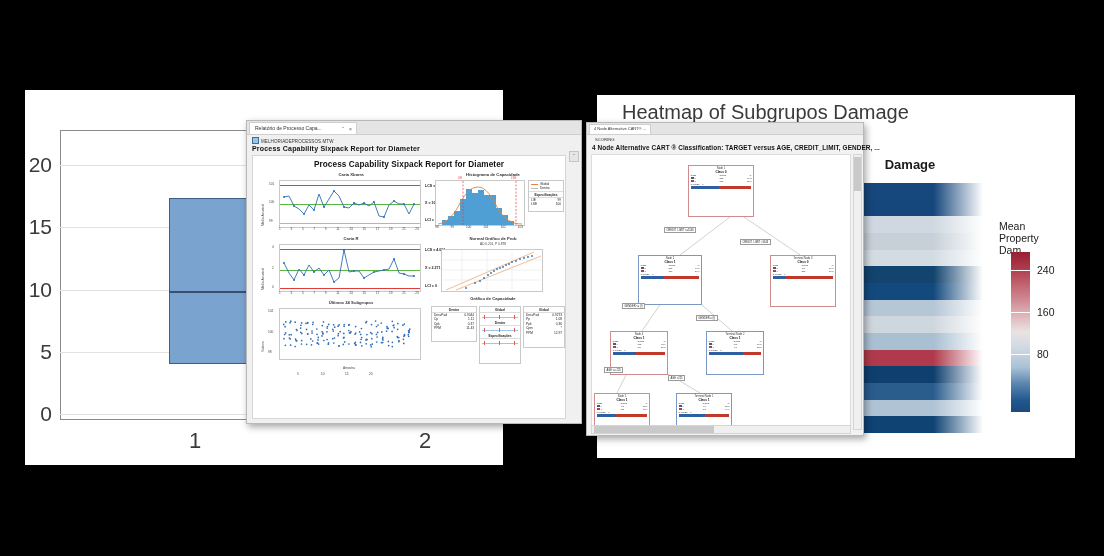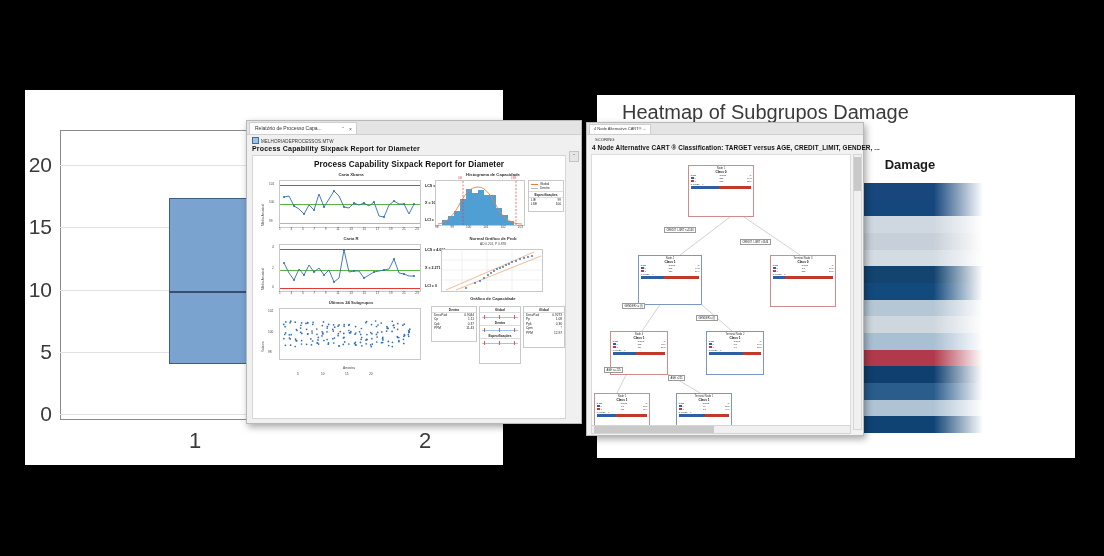--- a/index.html
+++ b/index.html
@@ -160,20 +160,33 @@
         <div class="hm-row" style="height: 16.6667px; background: linear-gradient(to right, rgb(181, 198, 213), rgb(181, 198, 213) 70%, rgba(255, 255, 255, 0.22));"></div>
         <div class="hm-row" style="height: 16.6667px; background: linear-gradient(to right, rgb(207, 215, 222), rgb(207, 215, 222) 70%, rgba(255, 255, 255, 0.22));"></div>
         <div class="hm-row" style="height: 16.6667px; background: linear-gradient(to right, rgb(169, 191, 210), rgb(169, 191, 210) 70%, rgba(255, 255, 255, 0.22));"></div>
         <div class="hm-row" style="height: 16.6667px; background: linear-gradient(to right, rgb(176, 58, 75), rgb(176, 58, 75) 70%, rgba(255, 255, 255, 0.22));"></div>
         <div class="hm-row" style="height: 16.6667px; background: linear-gradient(to right, rgb(15, 63, 111), rgb(15, 63, 111) 70%, rgba(255, 255, 255, 0.22));"></div>
         <div class="hm-row" style="height: 16.6667px; background: linear-gradient(to right, rgb(42, 92, 140), rgb(42, 92, 140) 70%, rgba(255, 255, 255, 0.22));"></div>
         <div class="hm-row" style="height: 16.6667px; background: linear-gradient(to right, rgb(176, 195, 212), rgb(176, 195, 212) 70%, rgba(255, 255, 255, 0.22));"></div>
         <div class="hm-row" style="height: 16.6667px; background: linear-gradient(to right, rgb(15, 67, 116), rgb(15, 67, 116) 70%, rgba(255, 255, 255, 0.22));"></div>
       </div>
 
+    <div id="heatmap-legend">
+      <div id="hm-legend-title">
+        <div>Mean</div>
+        <div>Property Dam...</div>
+      </div>
+      <div id="hm-bar"></div>
+      <div class="hm-tick-line" style="top:50px"></div>
+      <div class="hm-tick-line" style="top:92px"></div>
+      <div class="hm-tick-line" style="top:134px"></div>
+      <div class="hm-tick" style="top:50px">240</div>
+      <div class="hm-tick" style="top:92px">160</div>
+      <div class="hm-tick" style="top:134px">80</div>
+    </div>
   </div>
 
   <div id="minitab-window">
     <div id="mt-tabbar">
       <div id="mt-tab">
         <span>Relatório de Processo Capa...</span>
         <span id="mt-tab-caret">ˇ</span>
         <span id="mt-tab-close">×</span>
       </div>
     </div>

